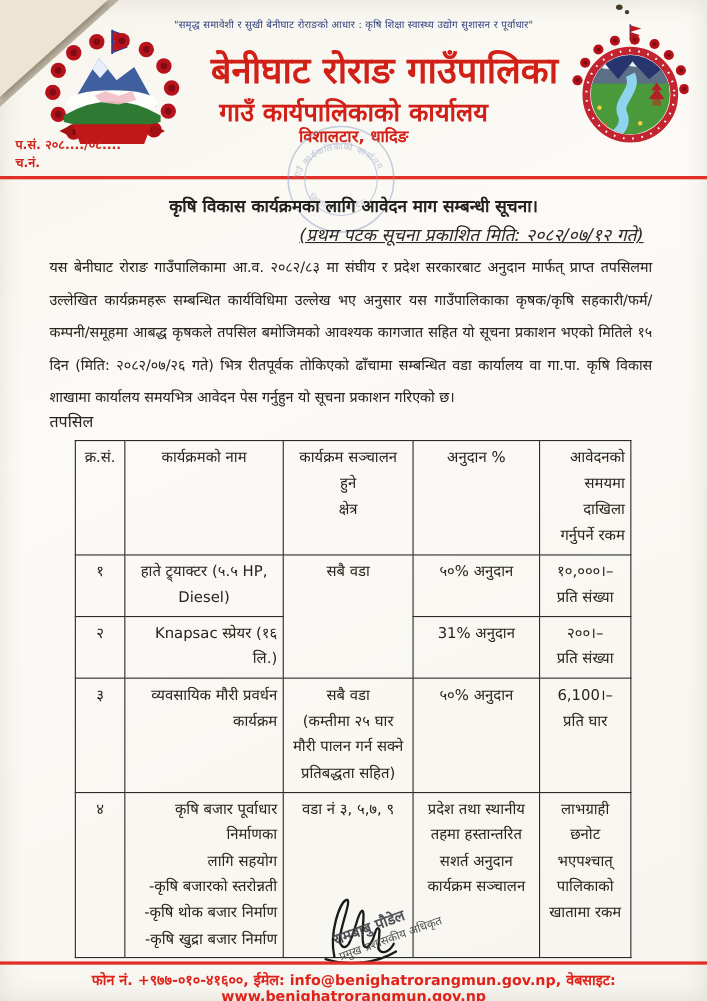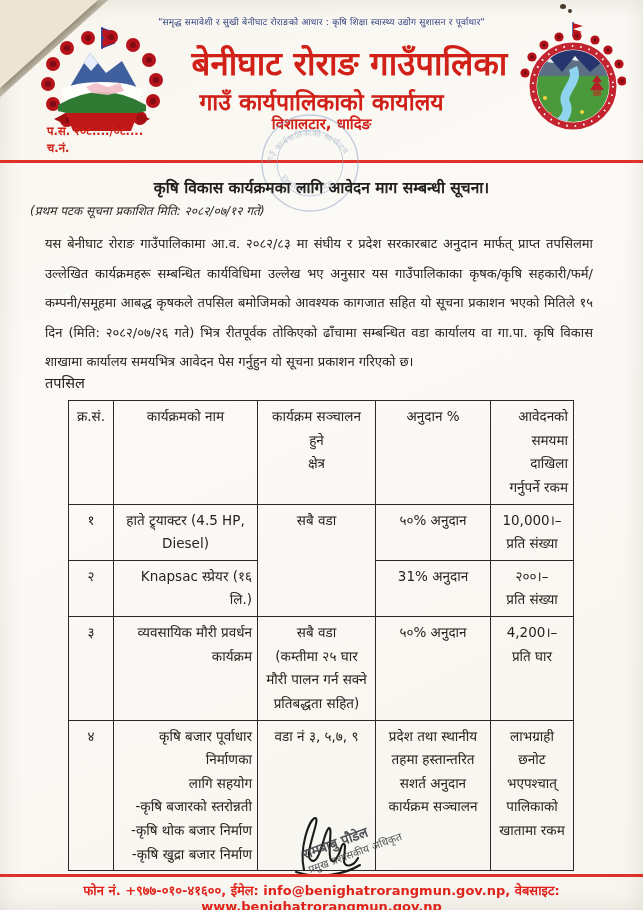--- a/index.html
+++ b/index.html
@@ -16,28 +16,28 @@
   .fold-front{position:absolute;top:0;left:0;width:0;height:0;
     border-top:88px solid #ece5d4;border-right:98px solid transparent;
     filter:drop-shadow(2px 2px 2px rgba(80,70,50,.35));}
   .ink-dot{position:absolute;background:#473a27;border-radius:50%;}
   
   .slogan{left:0;top:15px;width:100%;text-align:center;font-size:9px;color:#32427f;letter-spacing:.2px;}
   .muni{left:0;top:40px;width:100%;text-align:center;font-size:33px;font-weight:bold;color:#d02018;padding-left:28px;}
   .office{left:0;top:85px;width:100%;text-align:center;font-size:23px;font-weight:bold;color:#d02018;}
   .addr{left:0;top:113px;width:100%;text-align:center;font-size:15px;font-weight:bold;color:#d02018;}
   .prov{left:0;top:133px;width:100%;text-align:center;font-size:13px;font-weight:bold;color:#d02018;}
-  .refs{left:14px;top:123px;font-size:11.5px;color:#d0251c;line-height:17px;font-weight:bold;margin-left:33px;}
+  .refs{left:14px;top:123px;font-size:11.5px;color:#d0251c;line-height:17px;font-weight:bold;}
   .rule{left:0;width:100%;background:#e03128;}
   .rule.top{top:160px;height:3px;}
   .rule.bottom{top:874px;height:2.5px;}
   .round-stamp{left:250px;top:102px;opacity:.5;}
   
   .notice-title{left:0;top:176px;width:100%;text-align:center;font-size:15.5px;font-weight:bold;color:#23211d;}
-  .notice-pub{left:30px;top:202px;width:555px;font-style:italic;font-size:12px;color:#2a2823;}
+  .notice-pub{left:30px;top:202px;width:555px;text-align:right;font-style:italic;font-size:16px;color:#2a2823;text-decoration:underline;}
   .notice-body{left:45px;top:229px;width:548px;text-align:justify;font-size:13px;line-height:29.5px;color:#26231e;}
   .tapasil{left:45px;top:372px;font-size:14.5px;color:#26231e;}
   
   table.notice{position:absolute;left:68px;top:400px;border-collapse:collapse;table-layout:fixed;width:505px;font-size:13.5px;color:#26231e;}
   table.notice td,table.notice th{border:1.2px solid #2b2a28;vertical-align:top;padding:4px 5px;font-weight:normal;line-height:1.75;white-space:pre-line;}
   .c-center{text-align:center;}
   .c-left{text-align:right;}
   .v-mid{vertical-align:middle;}
   
   .sig-svg{left:288px;top:808px;}
@@ -201,44 +201,44 @@
       <th class="c-center">कार्यक्रम सञ्चालन हुने
 क्षेत्र</th>
       <th class="c-center">अनुदान %</th>
       <th class="c-left">आवेदनको
 समयमा
 दाखिला
 गर्नुपर्ने रकम</th>
     </tr>
     <tr style="height:51px">
       <td class="c-center">१</td>
-      <td class="c-center">हाते ट्र्याक्टर (4.5 HP,
+      <td class="c-center">हाते ट्र्याक्टर (५.५ HP,
 Diesel)</td>
       <td class="c-center v-mid" rowspan="2">सबै वडा</td>
       <td class="c-center">५०% अनुदान</td>
-      <td class="c-center">10,000।–
+      <td class="c-center">१०,०००।–
 प्रति संख्या</td>
     </tr>
     <tr style="height:46px">
       <td class="c-center">२</td>
       <td class="c-left">Knapsac स्प्रेयर (१६ लि.)</td>
       <td class="c-center">31% अनुदान</td>
       <td class="c-center">२००।–
 प्रति संख्या</td>
     </tr>
     <tr style="height:99px">
       <td class="c-center">३</td>
       <td class="c-left">व्यवसायिक मौरी प्रवर्धन
 कार्यक्रम</td>
       <td class="c-center">सबै वडा
 (कम्तीमा २५ घार
 मौरी पालन गर्न सक्ने
 प्रतिबद्धता सहित)</td>
       <td class="c-center">५०% अनुदान</td>
-      <td class="c-center">4,200।–
+      <td class="c-center">6,100।–
 प्रति घार</td>
     </tr>
     <tr style="height:116px">
       <td class="c-center">४</td>
       <td class="c-left">कृषि बजार पूर्वाधार निर्माणका
 लागि सहयोग
 -कृषि बजारको स्तरोन्नती
 -कृषि थोक बजार निर्माण
 -कृषि खुद्रा बजार निर्माण</td>
       <td class="c-center">वडा नं ३, ५,७, ९</td>

